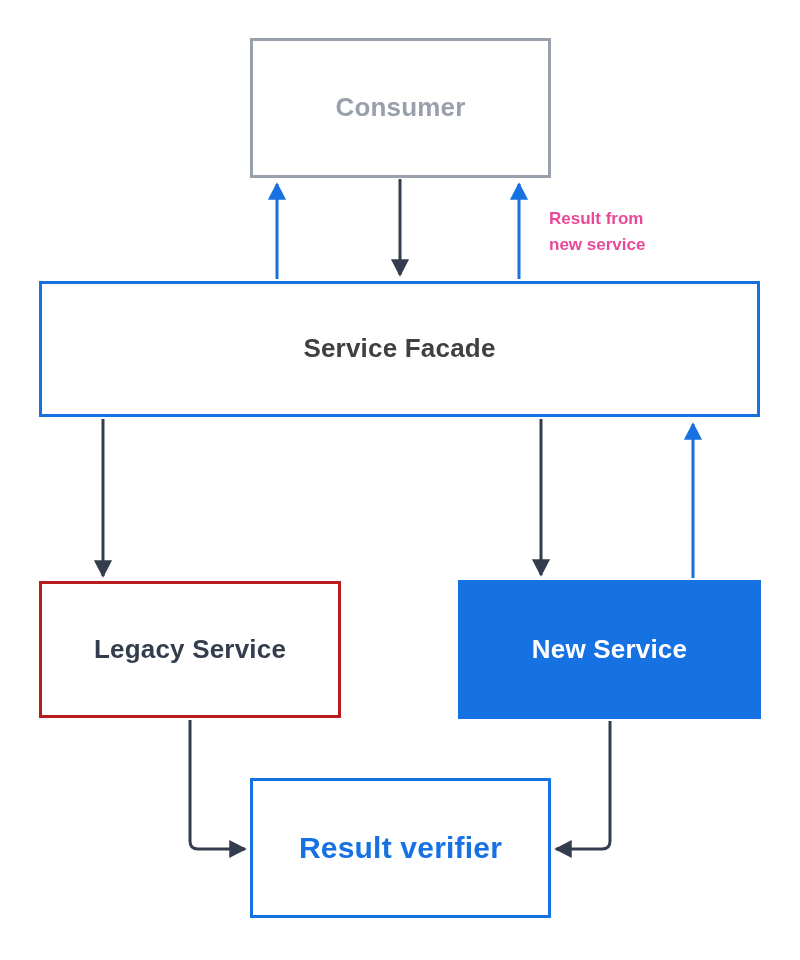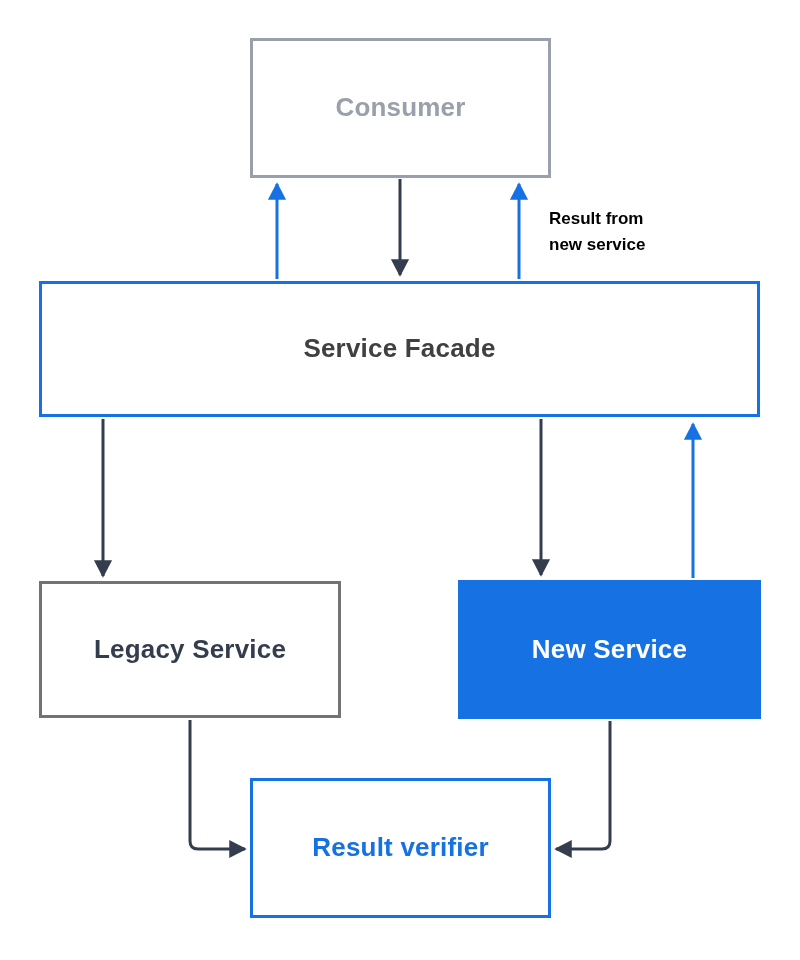--- a/index.html
+++ b/index.html
@@ -65,21 +65,21 @@
   #node-service-facade .node-label {
     color: #404040;
     font-size: 26px;
   }
   
   #node-legacy-service {
     left: 39px;
     top: 581px;
     width: 302px;
     height: 137px;
-    border: 3px solid #737373;
+    border: 3px solid #b91c1c;
   }
   #node-legacy-service .node-label {
     color: #343d4d;
     font-size: 26px;
   }
   
   #node-new-service {
     left: 458px;
     top: 580px;
     width: 303px;
@@ -94,26 +94,26 @@
   
   #node-result-verifier {
     left: 250px;
     top: 778px;
     width: 301px;
     height: 140px;
     border: 3px solid #1671e2;
   }
   #node-result-verifier .node-label {
     color: #1671e2;
-    font-size: 26px;
+    font-size: 30px;
   }
   
   .edge-label {
     position: absolute;
-    color: #000000;
+    color: #ec4899;
     font-size: 17px;
     font-weight: bold;
     line-height: 1.55;
     white-space: pre-line;
     z-index: 3;
   }
   #label-result-from-new-service {
     left: 549px;
     top: 206px;
     width: 170px;

